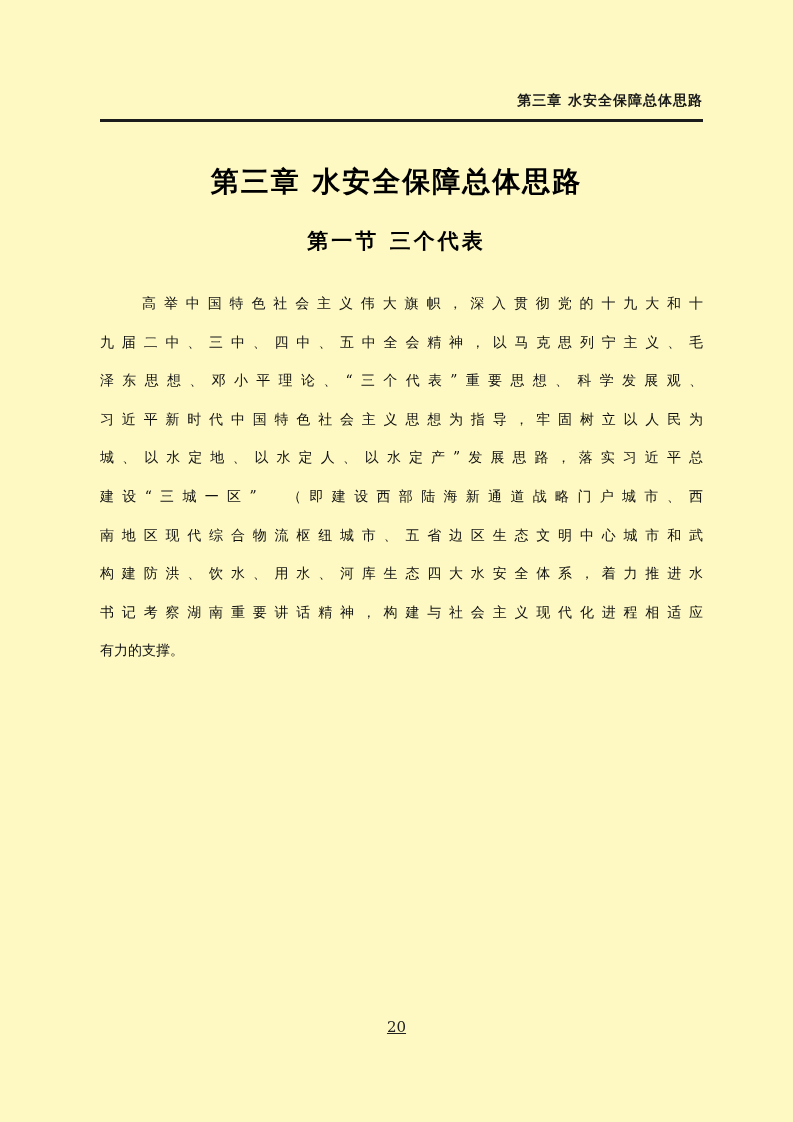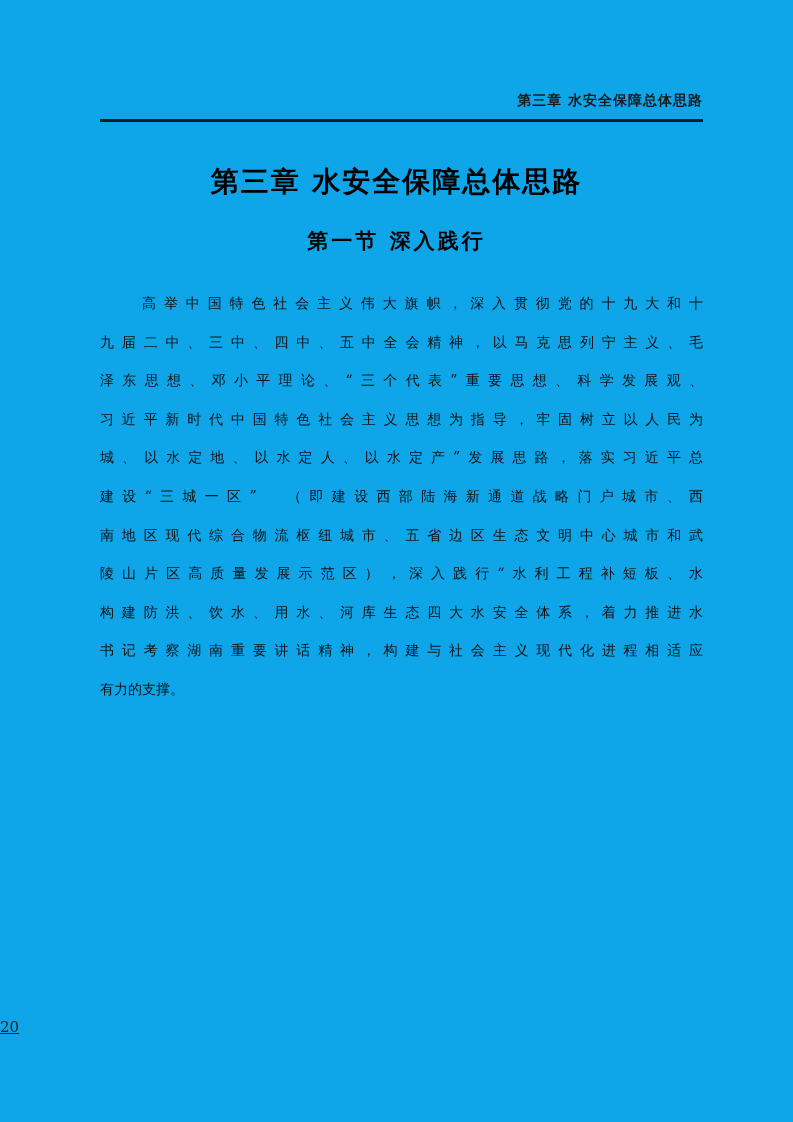--- a/index.html
+++ b/index.html
@@ -1,21 +1,21 @@
 <!DOCTYPE html>
 <html><head>
 <meta charset="utf-8">
 <style>
   * { margin: 0; padding: 0; box-sizing: border-box; }
   html, body { background: #ffffff; }
   .page {
     position: relative;
     width: 793px;
     height: 1122px;
-    background: #0ea5e9;
+    background: #fef9c3;
     color: #000000;
     font-family: "DejaVu Serif", "Liberation Serif", serif;
     overflow: hidden;
   }
   .running-header {
     position: absolute;
     top: 92px;
     left: 100px;
     width: 603px;
     text-align: right;
@@ -77,48 +77,48 @@
     padding-left: 42px;
   }
   .body-line.last {
     text-align-last: left;
   }
   .page-number {
     position: absolute;
     top: 1018px;
     left: 0;
     width: 100%;
+    text-align: center;
     font-family: "DejaVu Serif", "Liberation Serif", serif;
     font-size: 15px;
     color: #222222;
     text-decoration: underline;
   }
 </style>
 </head>
 <body>
 
 <div class="page">
 
   <div class="running-header">第三章 水安全保障总体思路</div>
 
   <div class="header-rule"></div>
 
   <div class="chapter-title">第三章  水安全保障总体思路</div>
 
-  <div class="section-title">第一节  深入践行</div>
+  <div class="section-title">第一节  三个代表</div>
 
   <div class="body-paragraph">
     <div class="body-line first">高举中国特色社会主义伟大旗帜，深入贯彻党的十九大和十</div>
     <div class="body-line">九届二中、三中、四中、五中全会精神，以马克思列宁主义、毛</div>
     <div class="body-line">泽东思想、邓小平理论、“三个代表”重要思想、科学发展观、</div>
     <div class="body-line">习近平新时代中国特色社会主义思想为指导，牢固树立以人民为</div>
     <div class="body-line">城、以水定地、以水定人、以水定产”发展思路，落实习近平总</div>
     <div class="body-line">建设“三城一区”　（即建设西部陆海新通道战略门户城市、西</div>
     <div class="body-line">南地区现代综合物流枢纽城市、五省边区生态文明中心城市和武</div>
-    <div class="body-line">陵山片区高质量发展示范区），深入践行“水利工程补短板、水</div>
     <div class="body-line">构建防洪、饮水、用水、河库生态四大水安全体系，着力推进水</div>
     <div class="body-line">书记考察湖南重要讲话精神，构建与社会主义现代化进程相适应</div>
     <div class="body-line last">有力的支撑。</div>
   </div>
 
   <div class="page-number">20</div>
 
 </div>
 
 </body></html>

